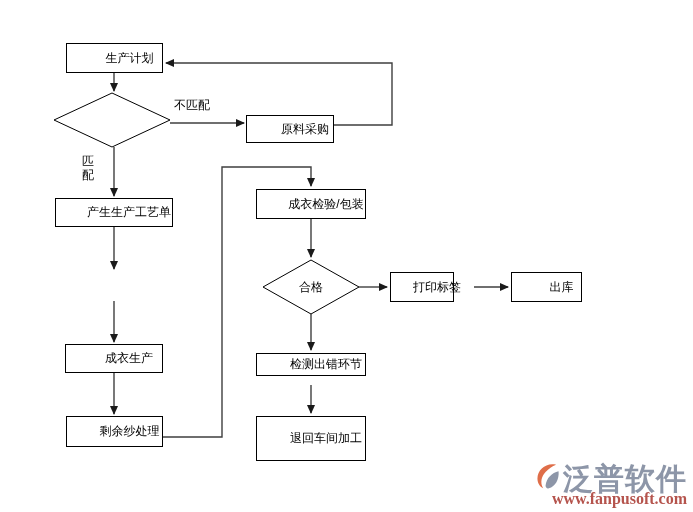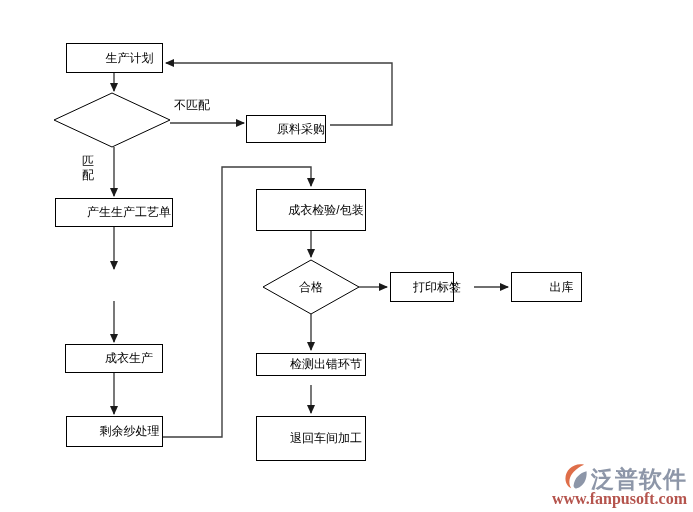--- a/index.html
+++ b/index.html
@@ -17,35 +17,35 @@
     position:absolute;display:flex;align-items:center;justify-content:center;
     font-size:12px;color:#000000;white-space:nowrap;
   }
   .elabel{position:absolute;font-size:12px;color:#000000;}
   
   .g-plan{left:66px;top:43px;width:97px;height:30px}
   .g-process{left:55px;top:198px;width:118px;height:29px}
   .g-worker{left:55px;top:271px;width:117px;height:30px}
   .g-garment{left:65px;top:344px;width:98px;height:29px}
   .g-leftover{left:66px;top:416px;width:97px;height:31px}
-  .g-material{left:246px;top:115px;width:80px;height:28px}
-  .g-inspect{left:256px;top:189px;width:110px;height:42px}
+  .g-material{left:246px;top:115px;width:88px;height:28px}
+  .g-inspect{left:256px;top:189px;width:110px;height:30px}
   .g-print{left:390px;top:272px;width:64px;height:30px}
   .g-out{left:511px;top:272px;width:71px;height:30px}
   .g-detect{left:256px;top:353px;width:110px;height:23px}
   .g-return{left:256px;top:416px;width:110px;height:45px}
   .g-stock-label{left:54px;top:112px;width:116px;height:16px}
   .g-qualified-label{left:263px;top:279px;width:96px;height:16px}
   .g-mismatch{left:174px;top:97px}
   .g-match{left:82px;top:154px;width:14px;line-height:14px;word-break:break-all;white-space:normal}
   
   #watermark{position:absolute;right:6px;bottom:6px;width:160px;text-align:right;}
   #watermark .row{display:flex;align-items:flex-end;justify-content:flex-end;}
   #brand-text{
-    font-size:23px;font-weight:bold;color:#8d96a8;letter-spacing:1px;line-height:24px;
+    font-size:30px;font-weight:bold;color:#8d96a8;letter-spacing:1px;line-height:24px;
   }
   #brand-url{
     font-size:16px;font-weight:bold;color:#b5544d;
     font-family:"Liberation Serif","DejaVu Serif",serif;line-height:15px;
   }
 </style>
 </head>
 <body>
 
 <div id="canvas">

